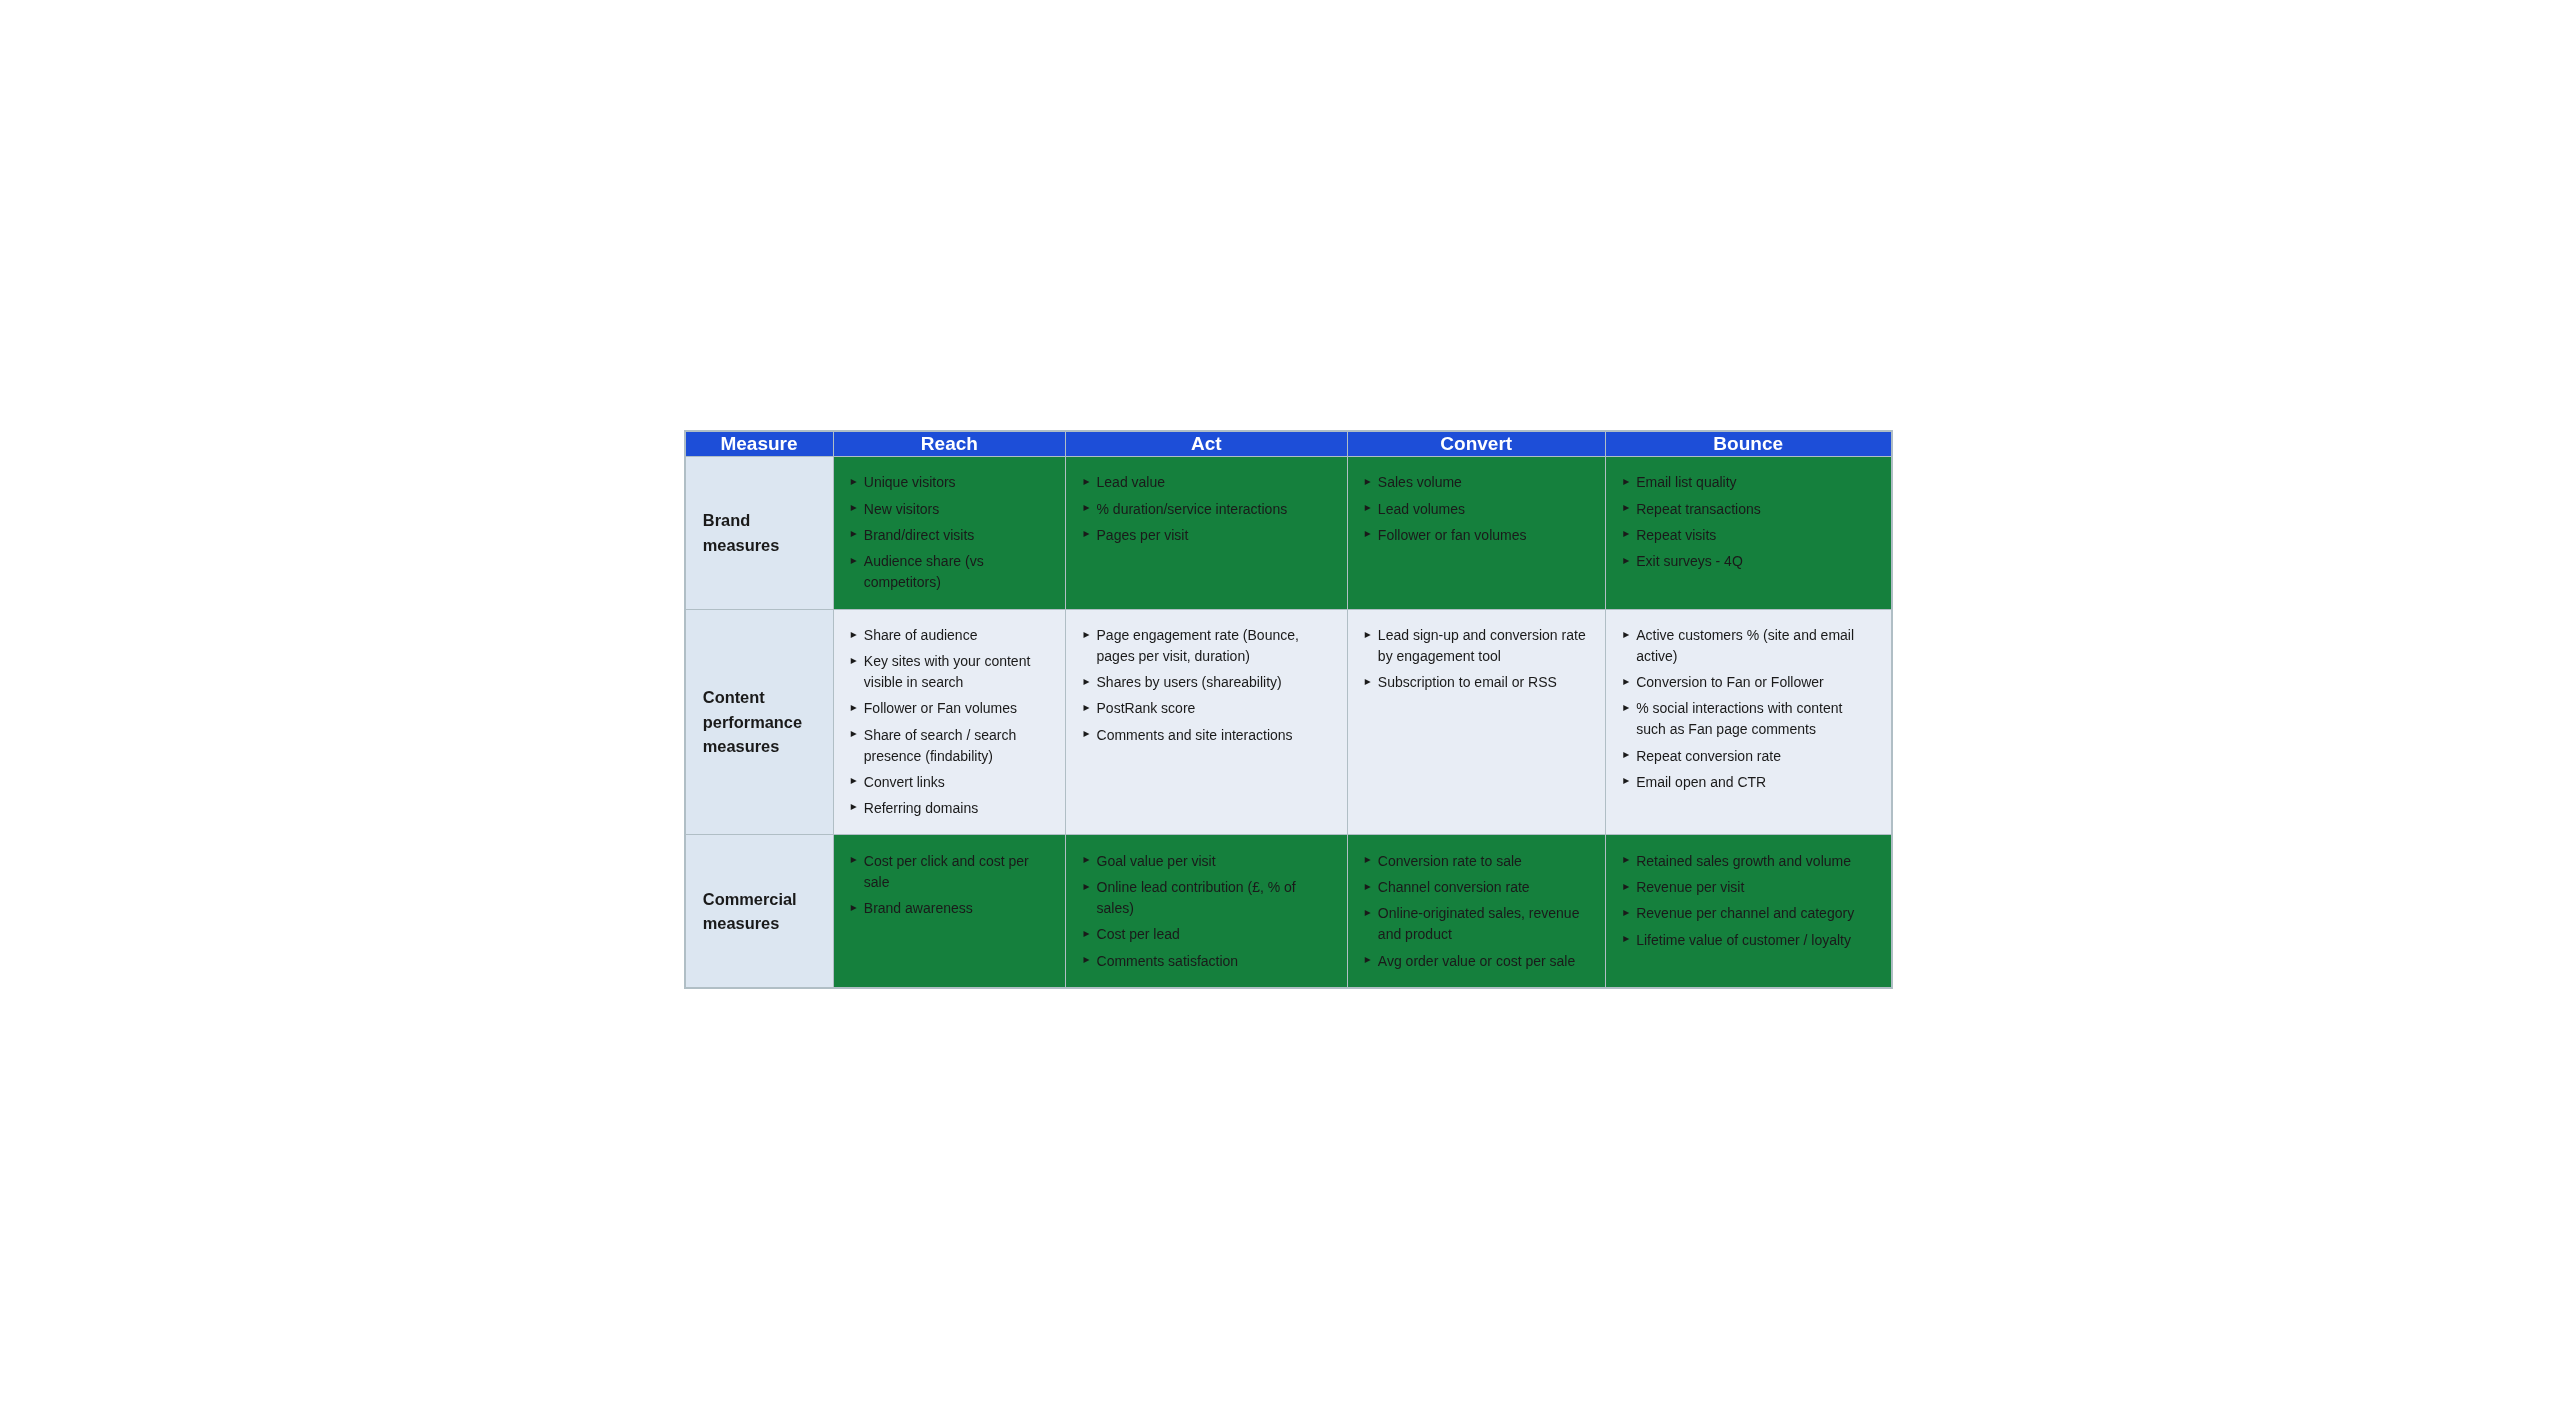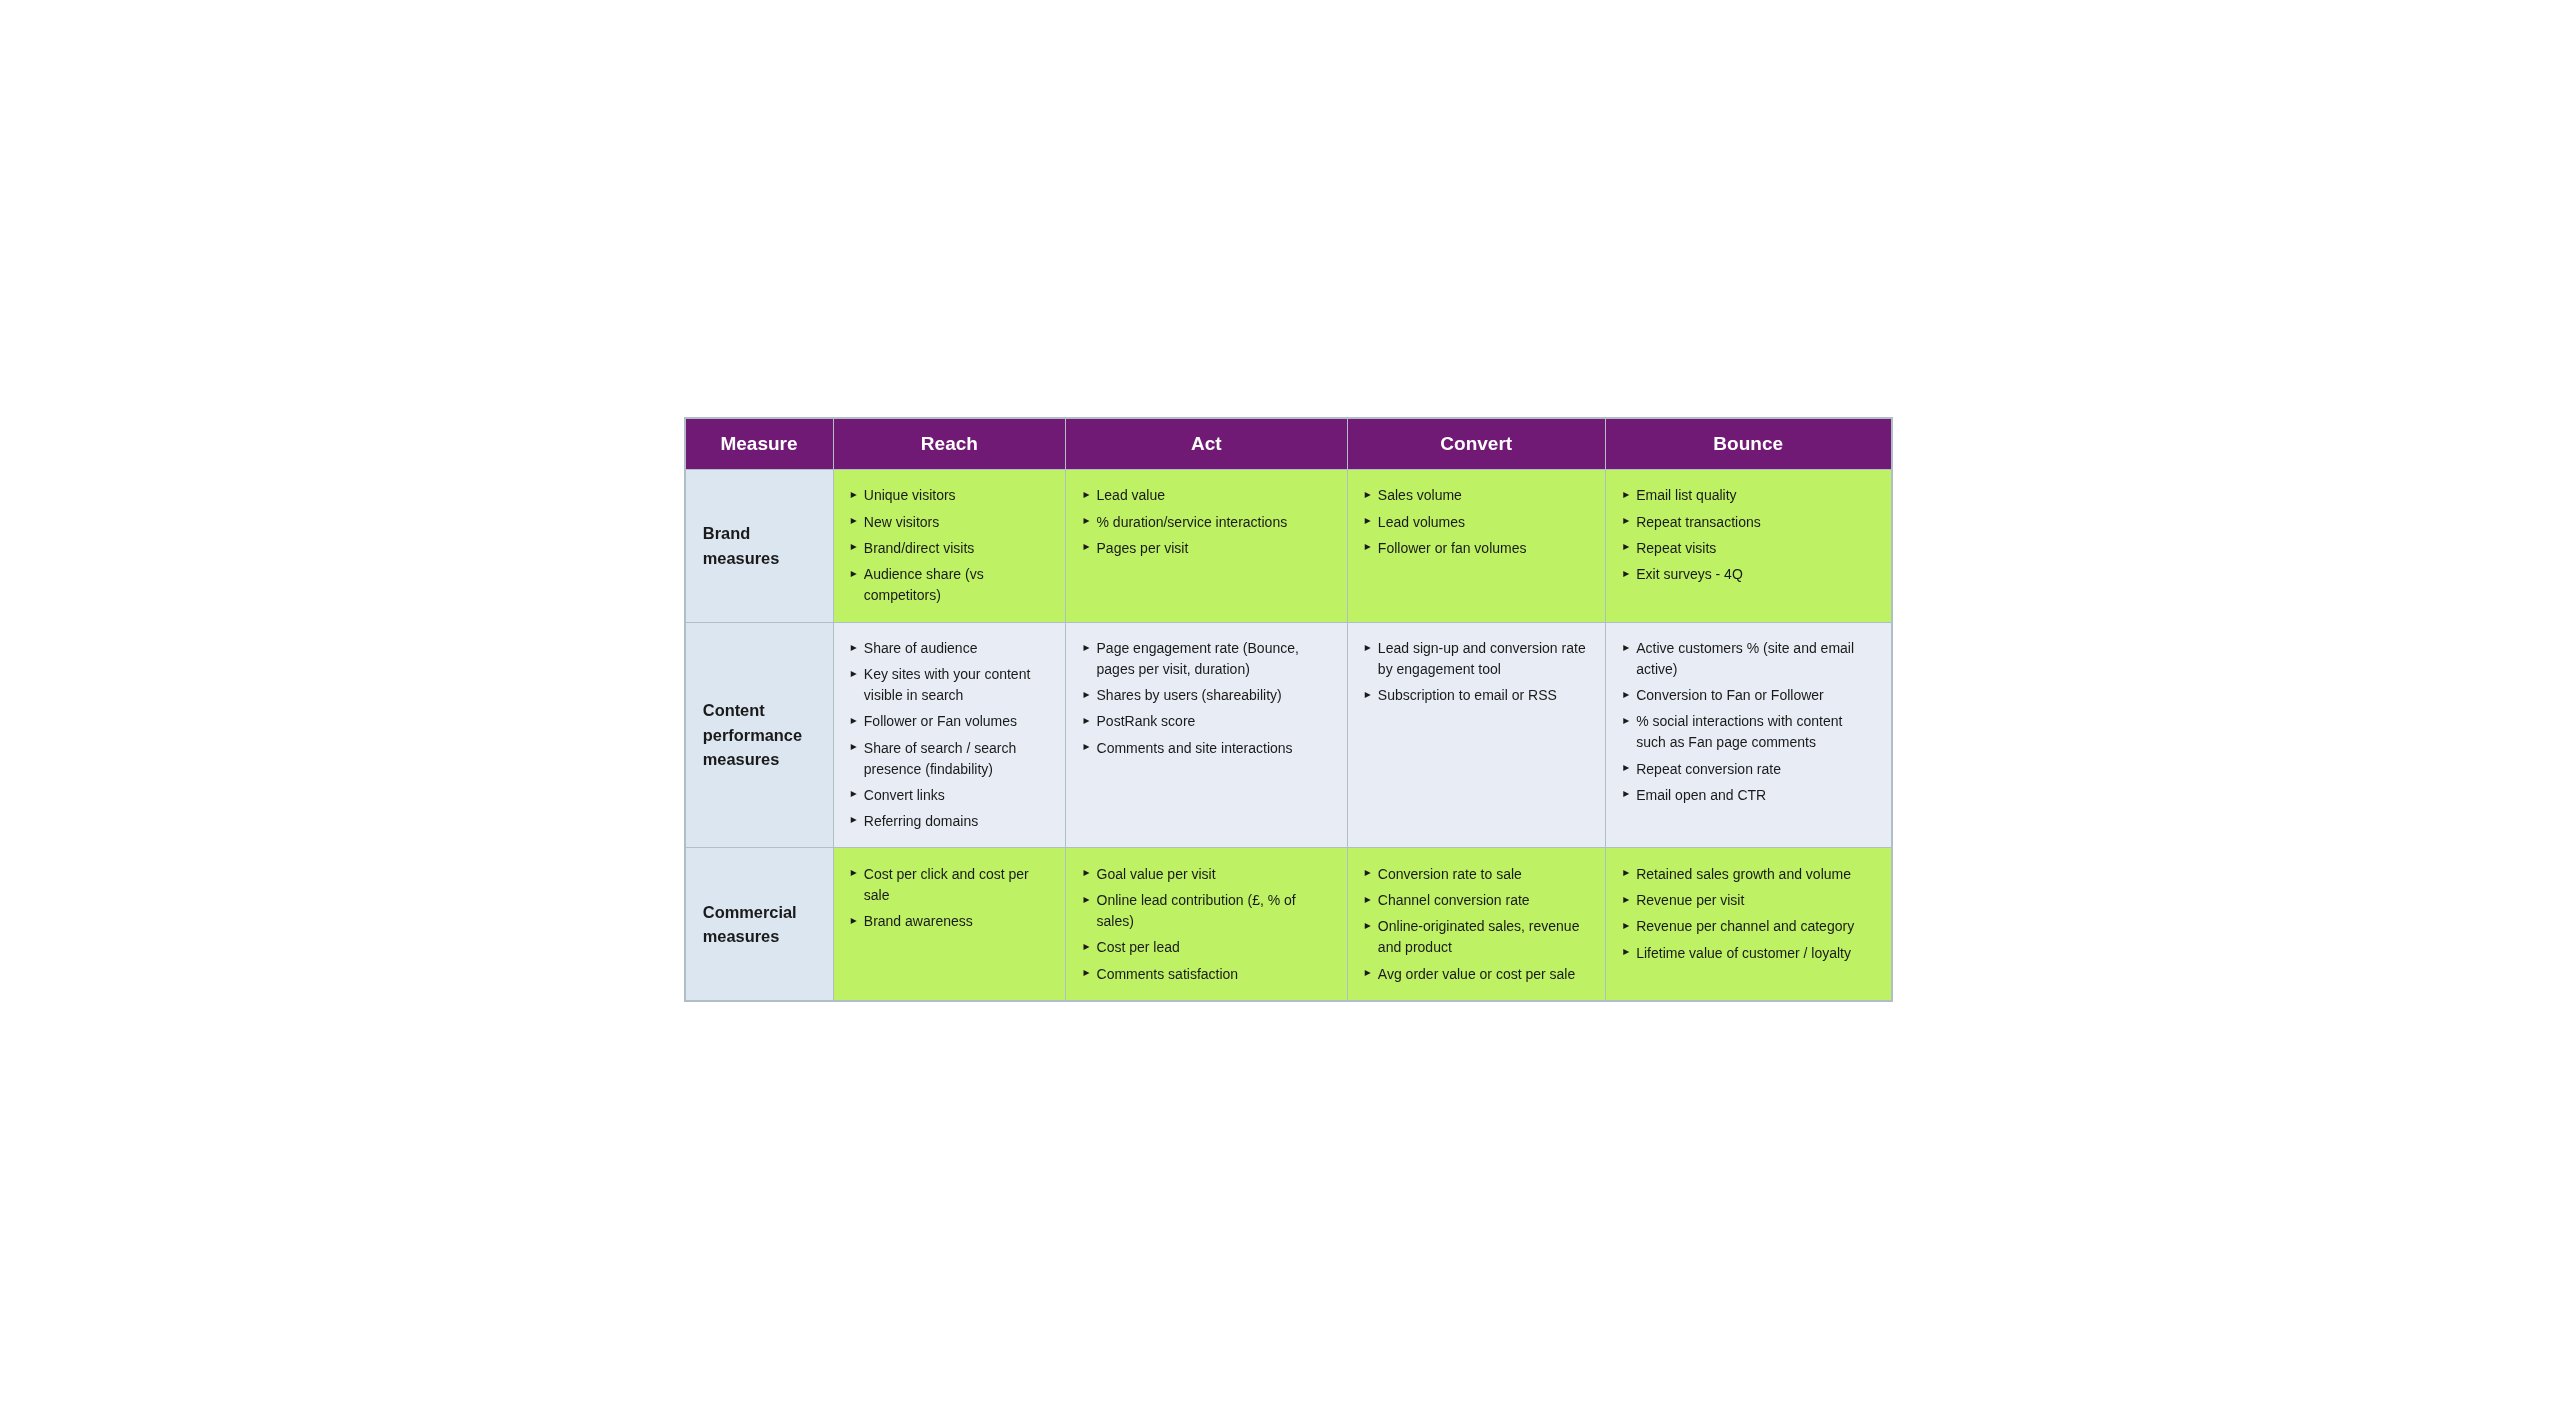--- a/index.html
+++ b/index.html
@@ -24,26 +24,26 @@
       border-collapse: collapse;
       border: 1.7px solid #b0bec5;
     }
 
     table {
       width: 100%;
       border-collapse: collapse;
     }
 
     thead tr th {
-      background-color: #701a75;
+      background-color: #1d4ed8;
       color: #ffffff;
       font-size: 19px;
       font-weight: bold;
       text-align: center;
-      padding: 14px 14px;
+      padding: 1px 14px;
       border: 1.7px solid #b0bec5;
     }
 
     tbody tr td {
       border: 1.7px solid #b0bec5;
       padding: 15.5px 17.3px;
       vertical-align: top;
       font-size: 14px;
       line-height: 1.5;
     }
@@ -51,21 +51,21 @@
     tbody tr td:first-child {
       background-color: #dce6f1;
       font-weight: bold;
       font-size: 16.4px;
       color: #1a1a1a;
       vertical-align: middle;
       width: 148px;
     }
 
     tbody tr td:not(:first-child) {
-      background-color: #bef264;
+      background-color: #15803d;
     }
 
     tbody tr:nth-child(even) td:not(:first-child) {
       background-color: #e8edf5;
     }
 
     .bullet-list {
       list-style: none;
       padding: 0;
       margin: 0;

